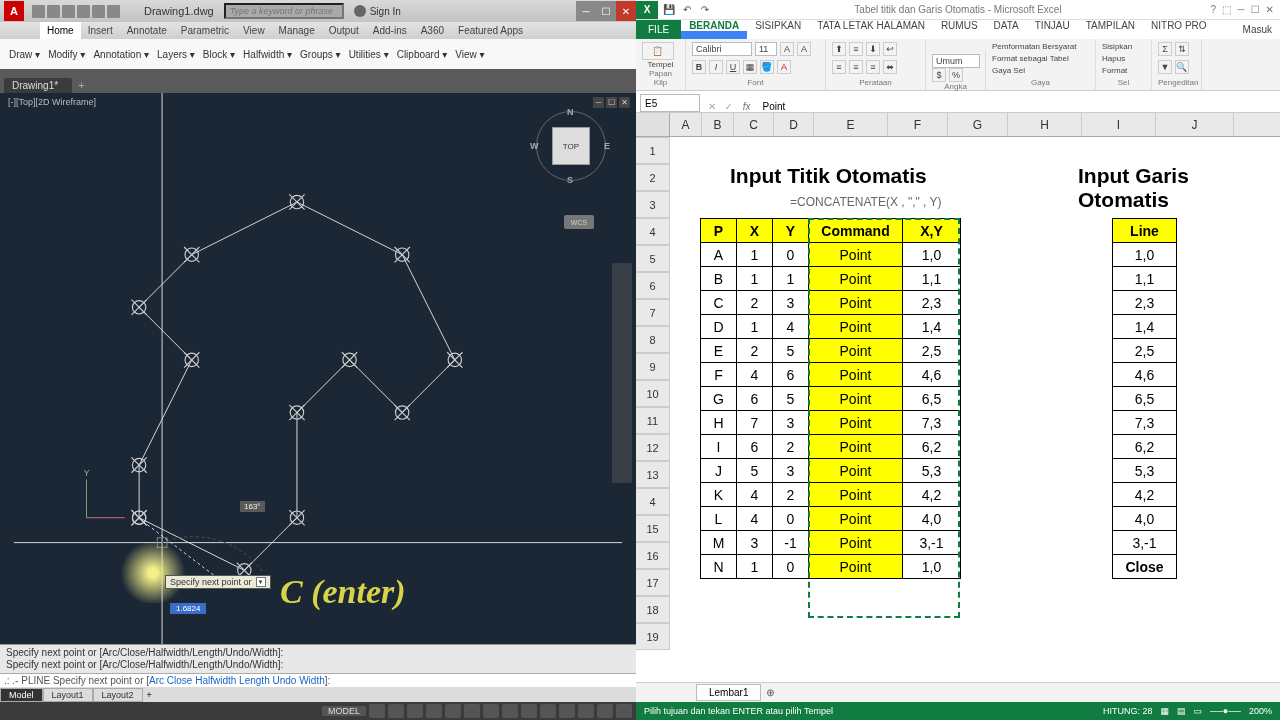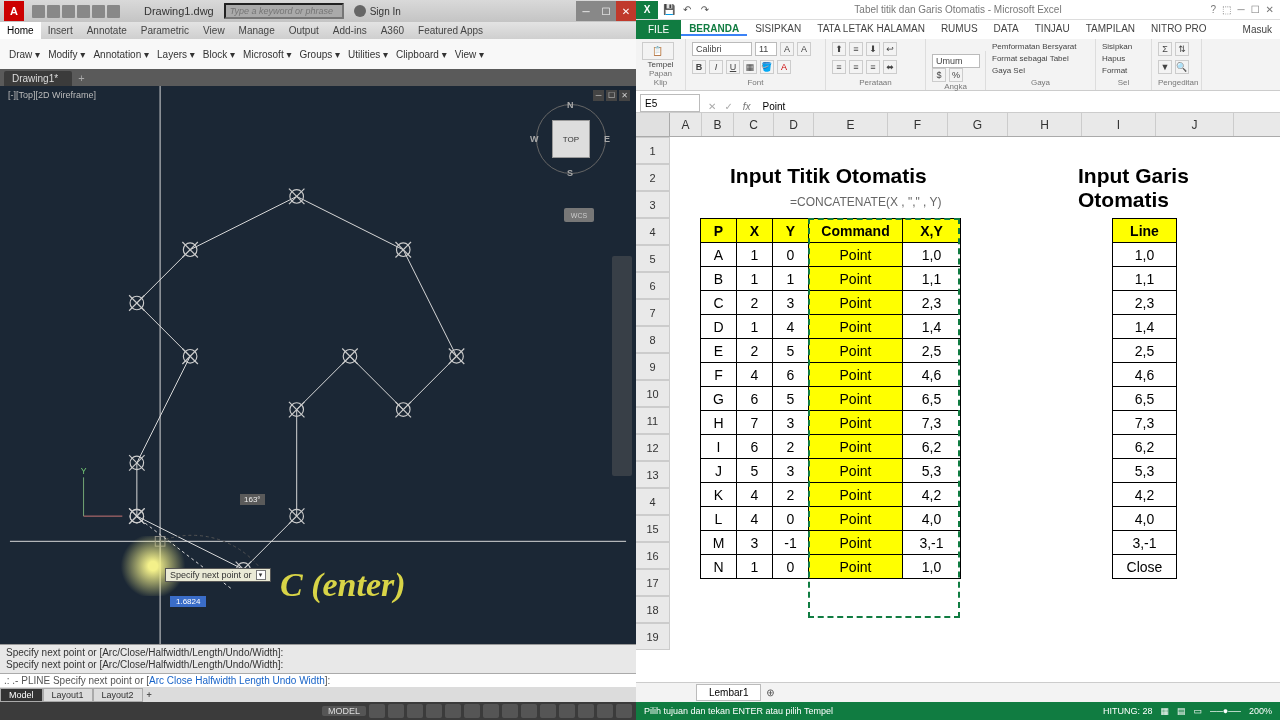--- a/index.html
+++ b/index.html
@@ -16,24 +16,24 @@
 .acad-title .search { margin-left:10px; width:120px; height:16px; background:#aaa; color:#eee; font-size:9px; padding:0 4px; border-radius:1px; font-style:italic; }
 .acad-title .signin { margin-left:10px; color:#333; display:flex; align-items:center; gap:4px; }
 .acad-title .signin .ic { width:12px; height:12px; background:#666; border-radius:50%; }
 .acad-title .r { margin-left:auto; display:flex; }
 .acad-title .r .wbtn { width:20px; height:20px; display:flex; align-items:center; justify-content:center; font-size:10px; color:#fff; }
 .acad-title .r .min { background:#888; }
 .acad-title .r .max { background:#888; }
 .acad-title .r .close { background:#c0392b; }
 .acad-ribbon { height:17px; background:linear-gradient(#e3e3e3,#cfcfcf); display:flex; align-items:center; font-size:10px; }
 .acad-ribbon .tab { padding:0 7px; color:#444; height:100%; display:flex; align-items:center; }
-.acad-ribbon .tab.active { background:#fff; color:#000; }
+.acad-ribbon .tab.active { background:#fff; color:#000;margin-left:40px; }
 .acad-menu { height:30px; background:#f8f8f8; display:flex; align-items:center; font-size:10px; color:#333; gap:2px; padding-left:6px;}
 .acad-menu span { padding:0 3px; }
-.acad-doctab { height:17px; background:#5a5a5a; display:flex; align-items:flex-end; }
+.acad-doctab { height:24px; background:#5a5a5a; display:flex; align-items:flex-end; }
 .acad-doctab .dtab { background:#3b3b3b; color:#ddd; font-size:10px; padding:2px 14px 2px 8px; border-top-left-radius:2px; border-top-right-radius:2px; margin-left:4px; }
 .acad-doctab .plus { color:#aaa; padding:2px 6px; font-size:11px; }
 .acad-canvas { flex:1; background:#1b2735; position:relative; overflow:hidden; }
 .acad-canvas .vplabel { position:absolute; left:8px; top:4px; color:#bbb; font-size:9px; }
 .acad-canvas .pbtn { position:absolute; right:6px; top:4px; display:flex; gap:2px; }
 .acad-canvas .pbtn span { width:11px; height:11px; background:#444; color:#ccc; font-size:8px; display:flex; align-items:center; justify-content:center; }
 .viewcube { position:absolute; right:30px; top:18px; width:70px; height:70px; }
 .viewcube .cube { width:38px; height:38px; position:absolute; left:16px; top:16px; background:#ddd; border:1px solid #999; display:flex; align-items:center; justify-content:center; font-size:8px; color:#333; }
 .viewcube .ring { width:70px; height:70px; border-radius:50%; border:1px solid #666; position:absolute; }
 .viewcube .cp { position:absolute; color:#aaa; font-size:9px; font-weight:bold; }
@@ -65,21 +65,21 @@
 
 .excel { left:636px; top:0; width:644px; height:720px; background:#fff; display:flex; flex-direction:column; }
 .ex-title { height:20px; background:#fff; display:flex; align-items:center; font-size:10px; border-bottom:1px solid #ddd;}
 .ex-title .xlogo { width:22px; height:18px; background:#107c41; color:#fff; display:flex; align-items:center; justify-content:center; font-size:10px; font-weight:bold; margin-right:4px;}
 .ex-title .qat span { width:13px; height:13px; display:inline-flex; align-items:center; justify-content:center; color:#555; margin:0 1px;}
 .ex-title .fname { position:absolute; left:50%; transform:translateX(-50%); color:#777;}
 .ex-title .r { margin-left:auto; display:flex; gap:6px; padding-right:6px; color:#777;}
 .ex-ribbon { height:19px; background:#fff; display:flex; align-items:center; font-size:10px; color:#444;}
 .ex-ribbon .file { background:#107c41; color:#fff; padding:2px 12px; height:100%; display:flex; align-items:center;}
 .ex-ribbon .rtab { padding:0 8px; height:100%; display:flex; align-items:center;}
-.ex-ribbon .rtab.active { color:#107c41; border-bottom:2px solid #3b82f6; font-weight:600;}
+.ex-ribbon .rtab.active { color:#107c41; border-bottom:8px solid #3b82f6; font-weight:600;}
 .ex-ribbon .right { margin-left:auto; padding-right:8px; color:#444;}
 .ex-tools { height:52px; background:#f3f3f3; border-bottom:1px solid #ccc; display:flex; font-size:9px; color:#444;}
 .ex-tools .grp { border-right:1px solid #ddd; padding:3px 6px; display:flex; flex-direction:column; justify-content:space-between;}
 .ex-tools .grp .gl { text-align:center; color:#777; font-size:8px;}
 .ex-tools .row { display:flex; gap:3px; align-items:center;}
 .ex-tools .fsel { border:1px solid #bbb; padding:1px 3px; background:#fff; font-size:9px;}
 .ex-tools .ic { width:14px; height:14px; border:1px solid #ccc; display:flex; align-items:center; justify-content:center; font-size:9px;}
 .ex-tools .big { width:32px; height:30px; border:1px solid #ccc; display:flex; align-items:center; justify-content:center;}
 .ex-fbar { height:22px; background:#fff; border-bottom:1px solid #ccc; display:flex; align-items:flex-end; font-size:10px;}
 .ex-fbar .namebox { width:60px; height:18px; border:1px solid #bbb; margin:0 4px; padding:0 4px; display:flex; align-items:center;}
@@ -147,21 +147,21 @@
       <div class="tab">Add-ins</div>
       <div class="tab">A360</div>
       <div class="tab">Featured Apps</div>
     </div>
   <div class="acad-menu" id="acad-menu">
       <span>Draw ▾</span>
       <span>Modify ▾</span>
       <span>Annotation ▾</span>
       <span>Layers ▾</span>
       <span>Block ▾</span>
-      <span>Microsoft ▾</span>
+      <span>Halfwidth ▾</span>
       <span>Groups ▾</span>
       <span>Utilities ▾</span>
       <span>Clipboard ▾</span>
       <span>View ▾</span>
     </div>
 
   <div class="acad-doctab">
     <div class="dtab">Drawing1*</div>
     <div class="plus">+</div>
   </div>
@@ -632,21 +632,21 @@
               <tr>
                 <td>4,2</td>
               </tr>
               <tr>
                 <td>4,0</td>
               </tr>
               <tr>
                 <td>3,-1</td>
               </tr>
               <tr>
-                <td class="y" style="font-weight: normal;">Close</td>
+                <td class="y" style="font-weight: bold;">Close</td>
               </tr>
             </tbody>
         </table>
 
         <div class="marq" style="left:138px; top:81px; width:152px; height:400px;"></div>
       </div>
     </div>
   </div>
 
   <div class="ex-stabs">

